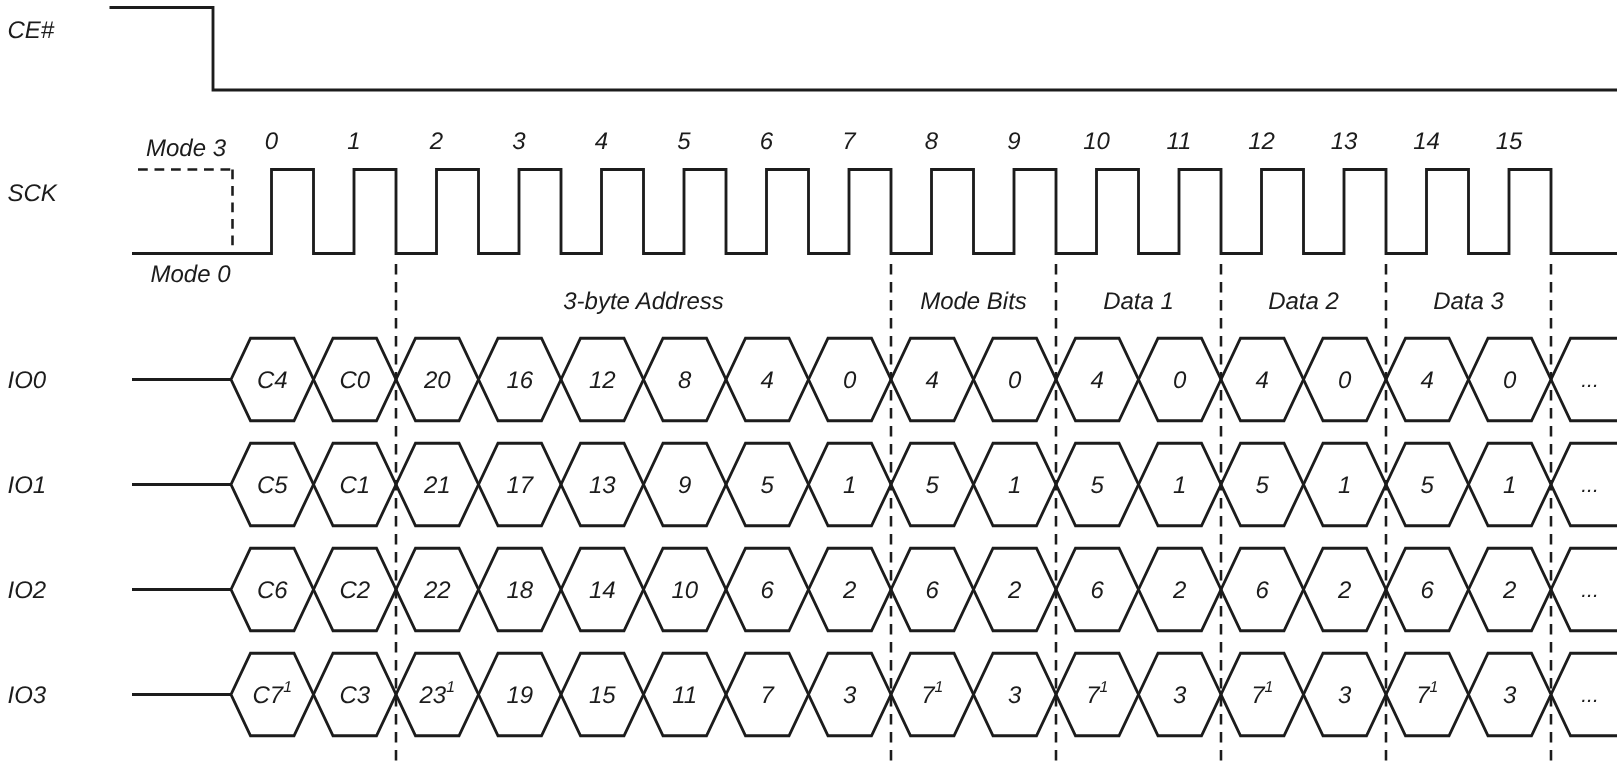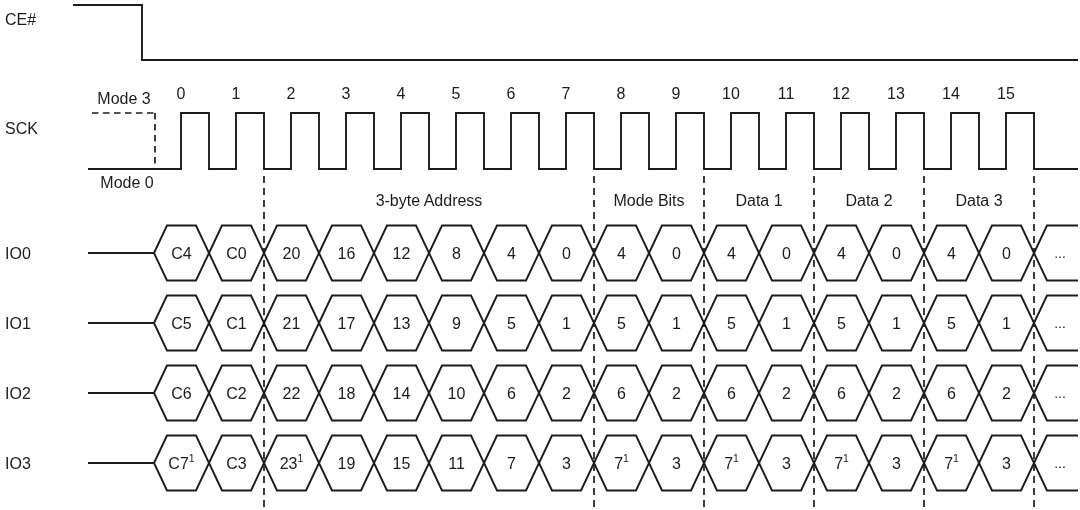--- a/index.html
+++ b/index.html
@@ -1,16 +1,16 @@
 <!DOCTYPE html>
 <html><head>
 <meta charset="utf-8">
 <style>
   html,body{margin:0;padding:0;background:#ffffff;}
-  .canvas{position:relative;width:1080px;height:510px;background:#ffffff;overflow:hidden;}
+  .canvas{position:relative;width:1080px;height:510px;background:#ffffff;overflow:hidden;font-style:italic;}
   svg{display:block;}
   svg text{font-family:"Liberation Sans","DejaVu Sans",sans-serif;}
 </style>
 </head>
 <body>
 
 <div class="canvas">
   <svg id="diagram" width="1080" height="510" viewBox="0 0 1080 510">
       <rect x="0" y="0" width="1080" height="510" fill="#ffffff"></rect>
       <g>

